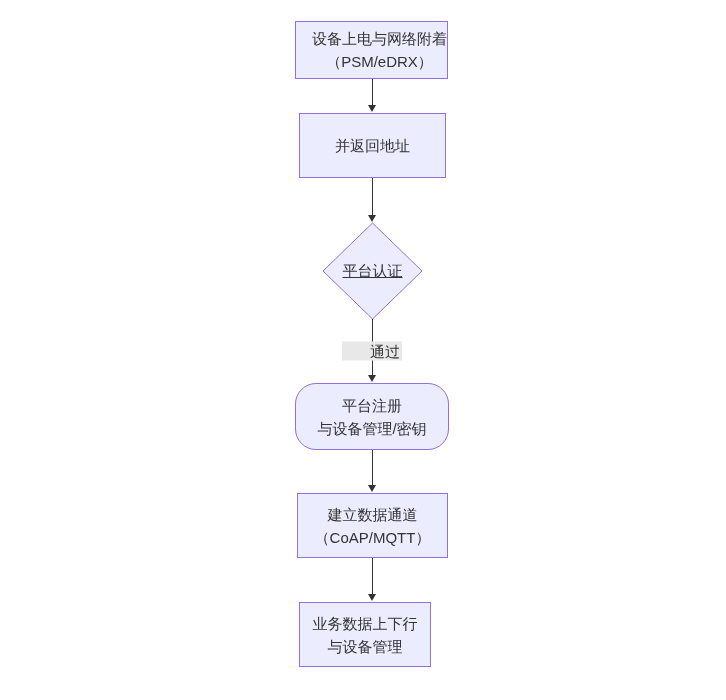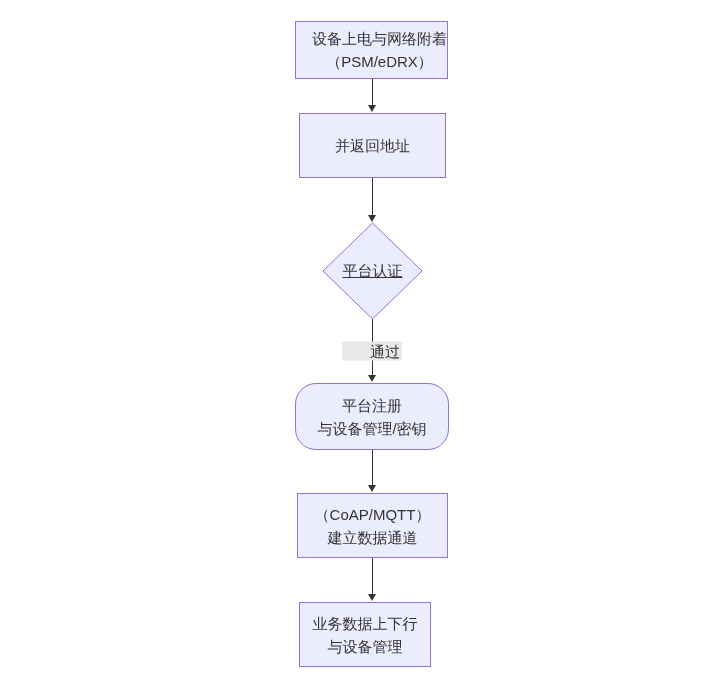--- a/index.html
+++ b/index.html
@@ -120,22 +120,22 @@
     <div>平台注册</div>
     <div>与设备管理/密钥</div>
   </div>
 
   <div class="edge" style="left:368px; top:450px; height:42px;">
     <div class="shaft"></div>
     <div class="head"></div>
   </div>
 
   <div class="node rect" style="left:297px; top:493px; width:151px; height:65px;">
+    <div>建立数据通道</div>
     <div>（CoAP/MQTT）</div>
-    <div>建立数据通道</div>
   </div>
 
   <div class="edge" style="left:368px; top:558px; height:43px;">
     <div class="shaft"></div>
     <div class="head"></div>
   </div>
 
   <div class="node rect" style="left:299px; top:602px; width:132px; height:65px;">
     <div>业务数据上下行</div>
     <div>与设备管理</div>

